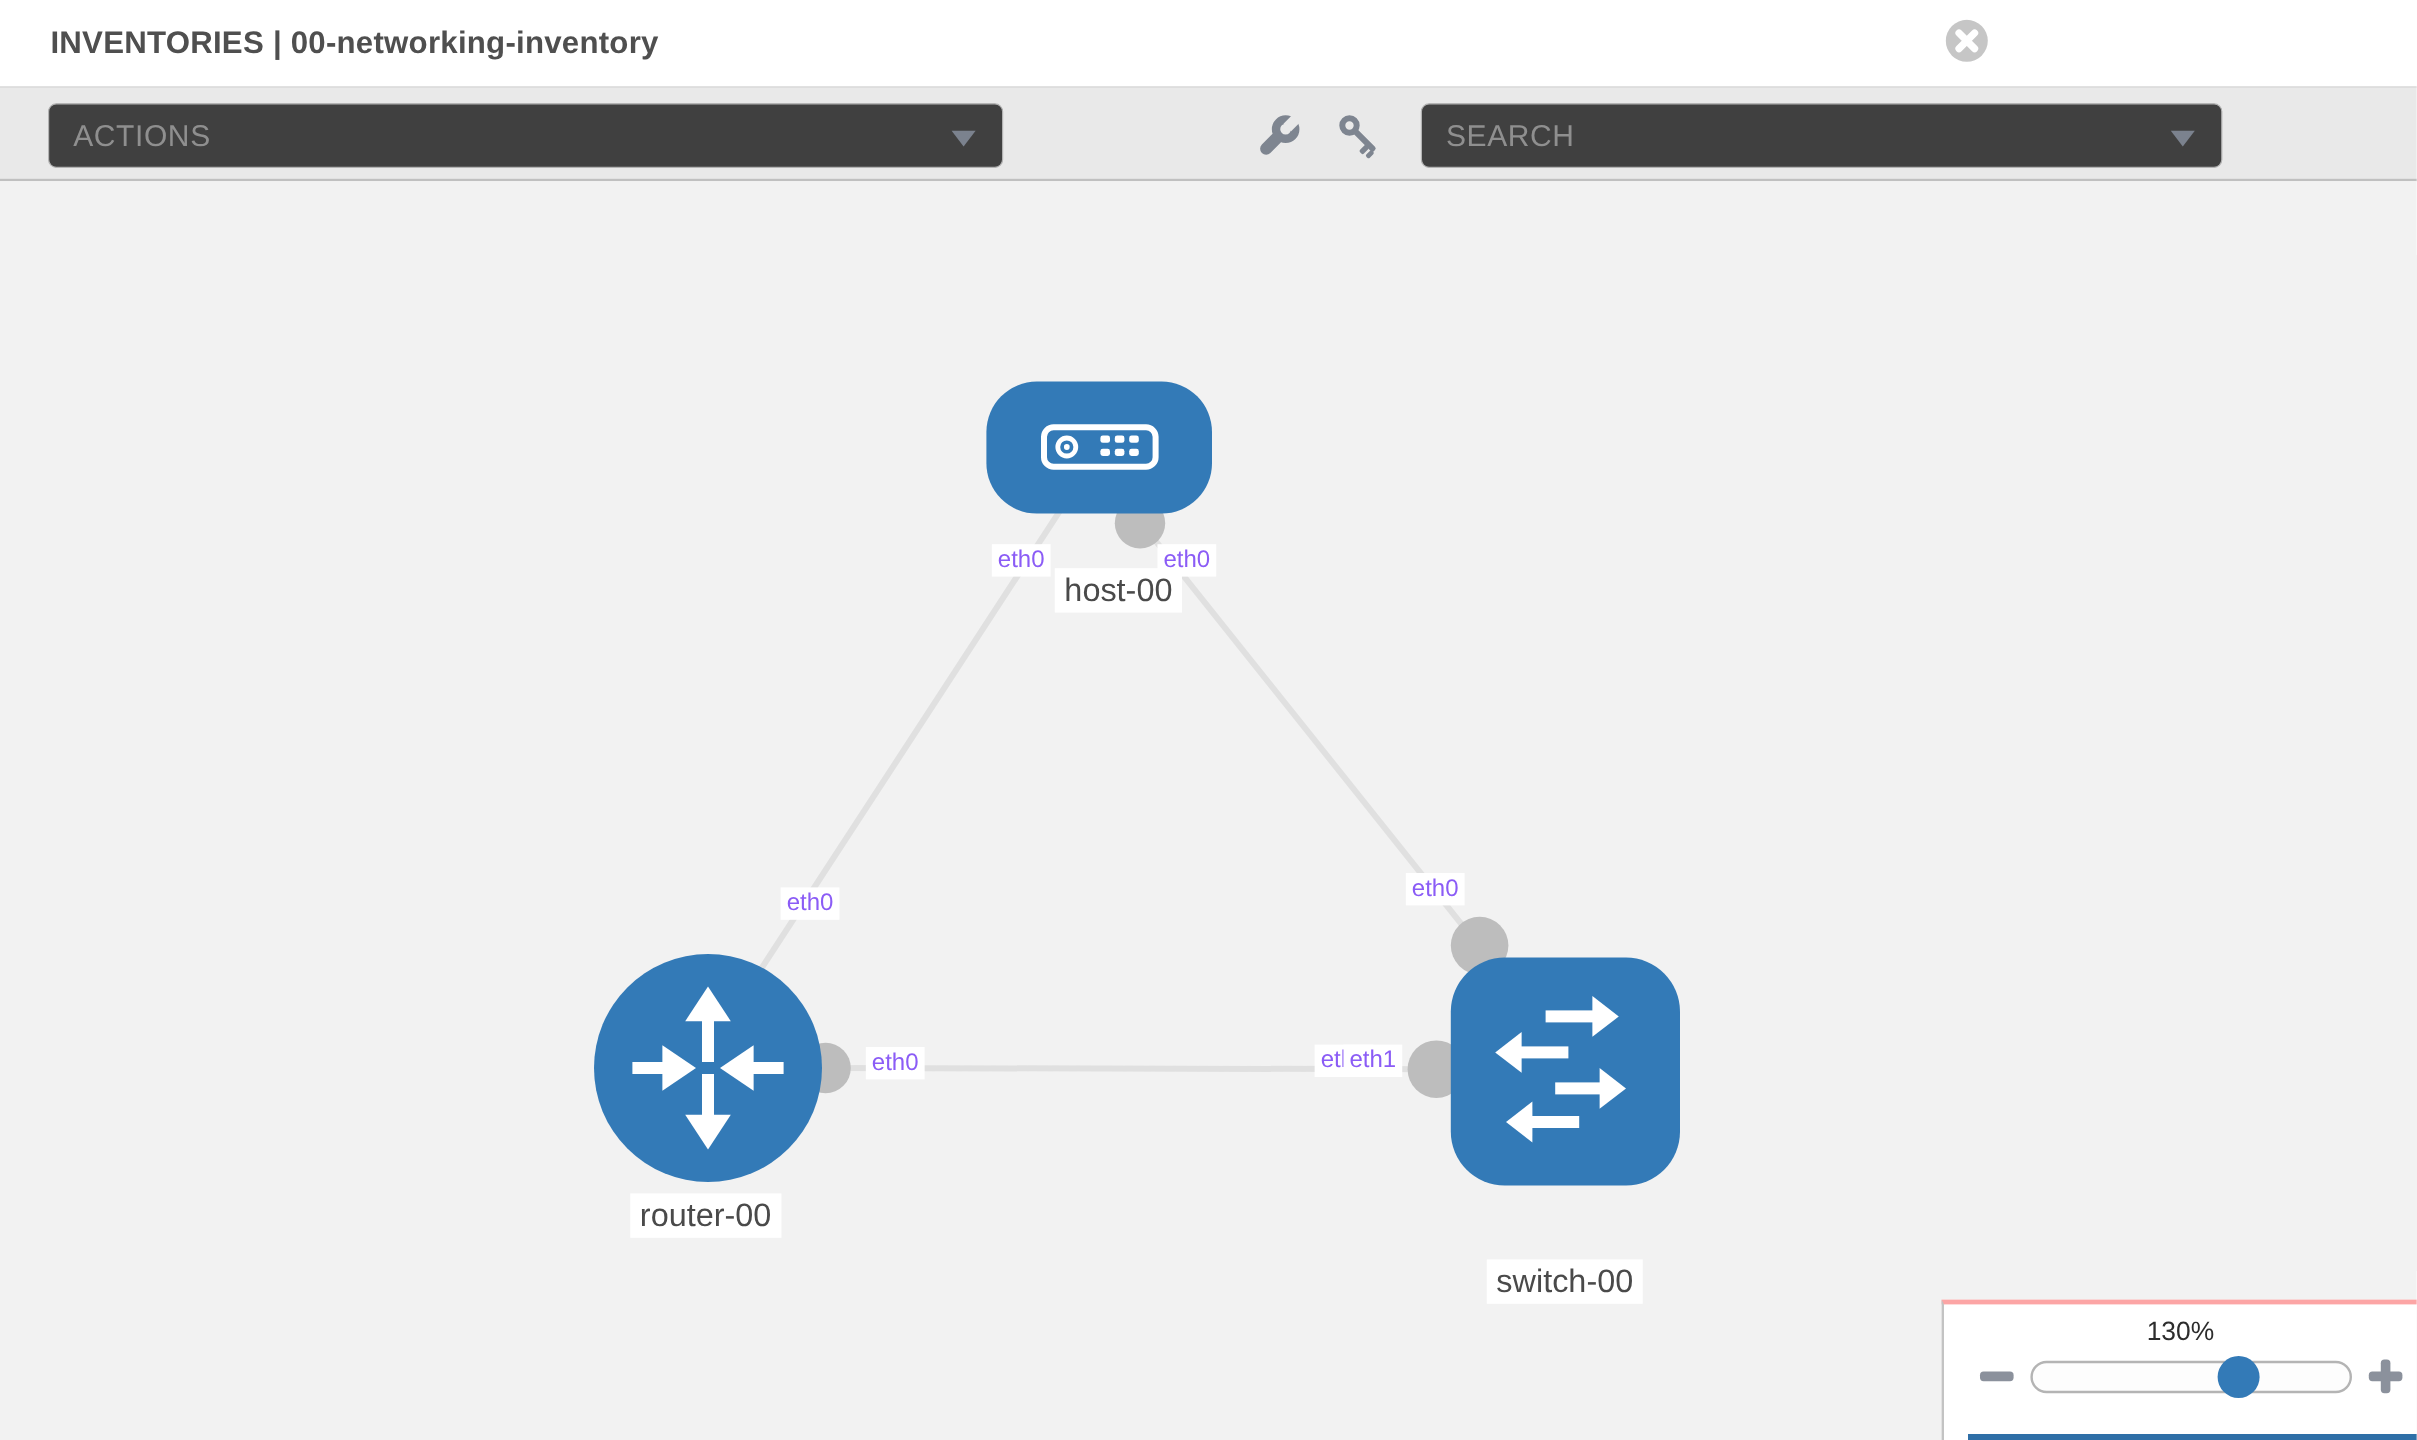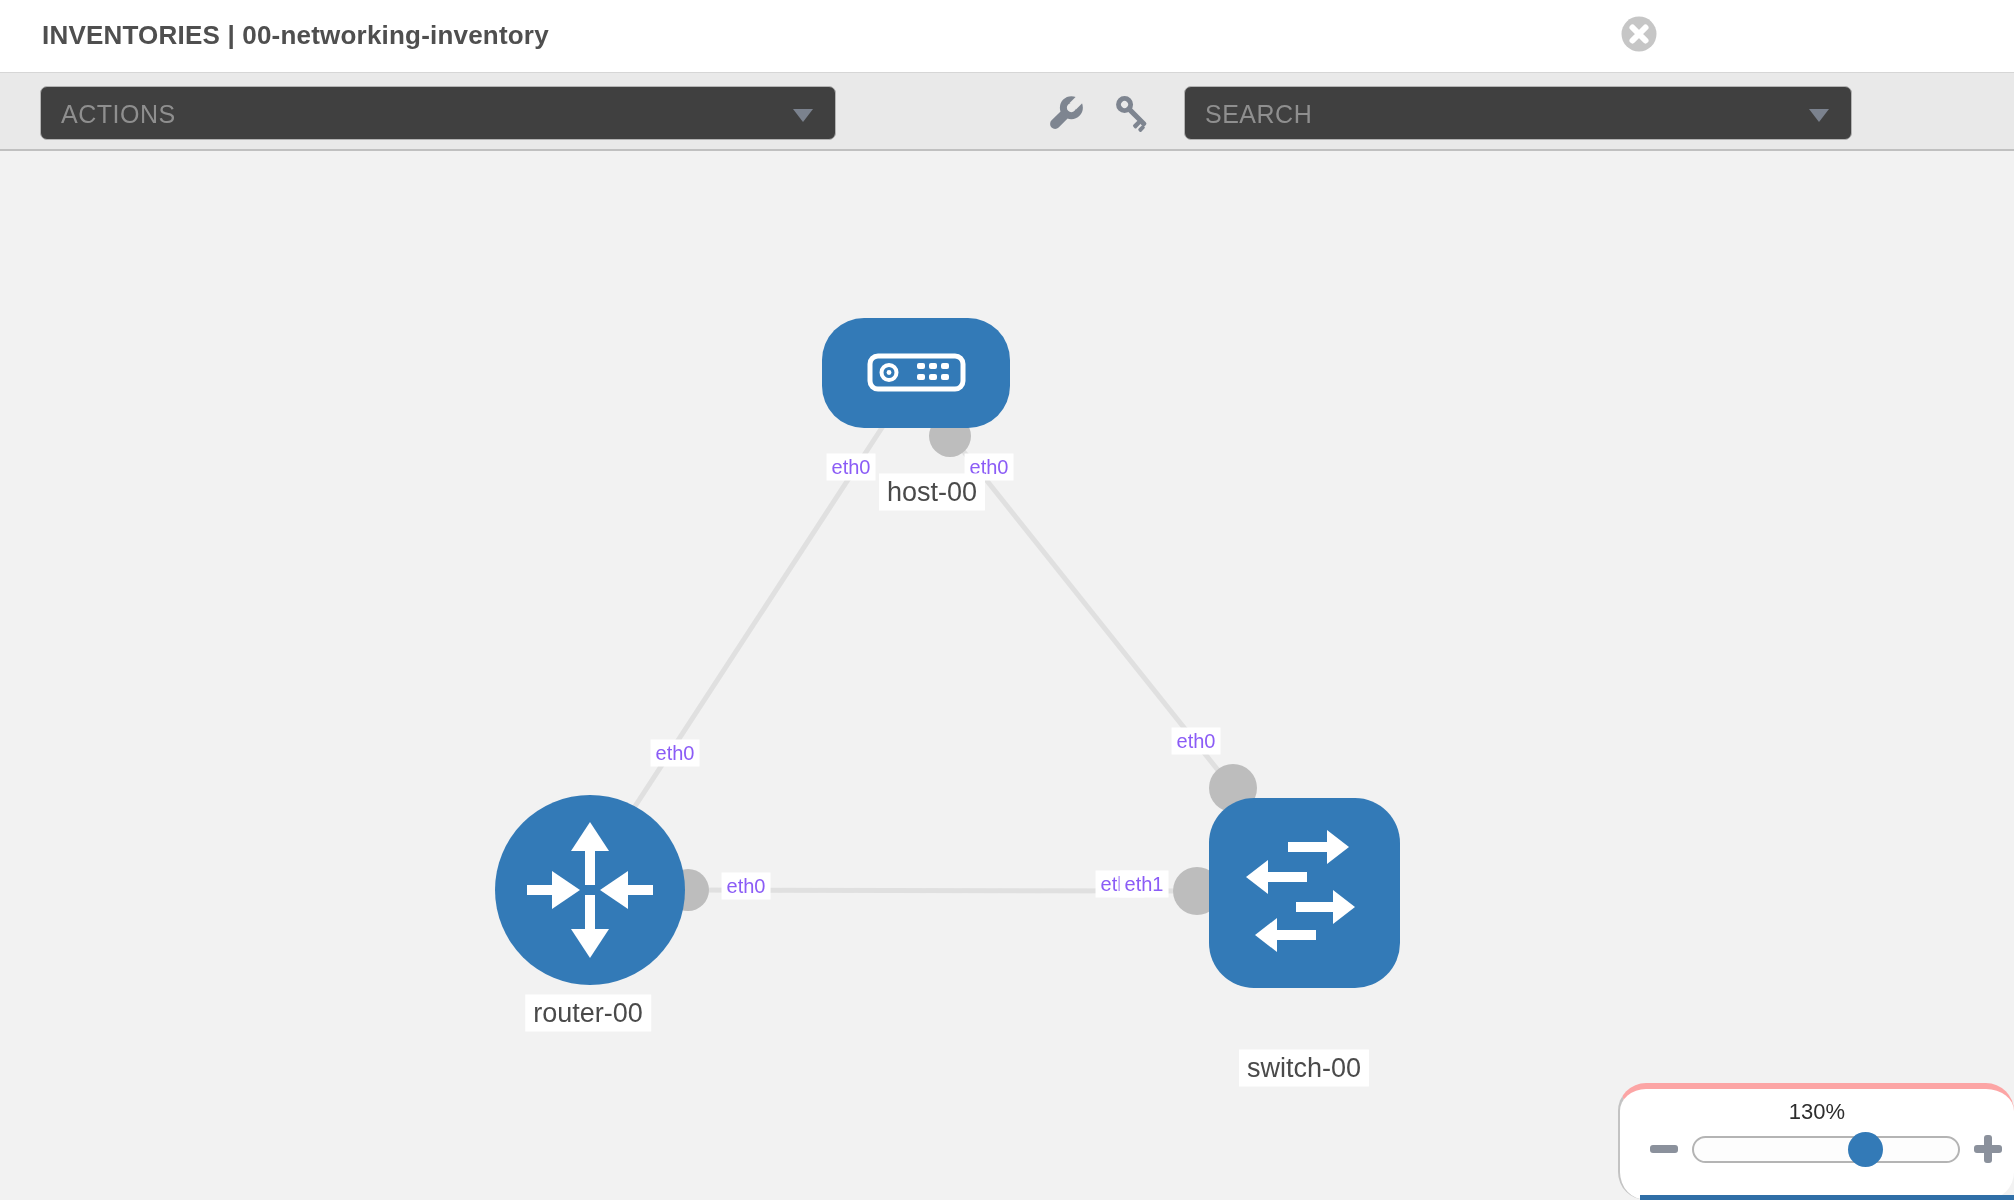--- a/index.html
+++ b/index.html
@@ -33,21 +33,21 @@
   .topology-svg { position:absolute; left:0; top:0; }
 
   .node-label { position:absolute; transform:translate(-50%,-50%); background:#ffffff;
     color:#4a4a4a; font-size:27px; padding:3px 8px; white-space:nowrap; z-index:4; }
   .eth-label { position:absolute; transform:translate(-50%,-50%); background:#ffffff;
     color:#8b5cf6; font-size:20px; padding:2px 5px; white-space:nowrap; z-index:2; }
   .eth-over { z-index:3; }
 
   
   .zoom-panel { position:absolute; left:1618px; top:1083px; width:396px; height:117px;
-    background:#ffffff; border-left:2px solid #c3c3c3; border-top:6px solid #fca5a5; z-index:5;border-radius:28px; }
+    background:#ffffff; border-left:2px solid #c3c3c3; border-top:4px solid #fca5a5; z-index:5; }
   .zoom-level { position:absolute; left:0; top:10px; width:100%; text-align:center;
     font-size:22px; color:#2d2d2d; }
   .zoom-minus, .zoom-plus { position:absolute; top:42px; width:30px; height:32px; cursor:pointer; }
   .zoom-minus { left:29px; }
   .zoom-plus  { left:353px; }
   .hbar { position:absolute; left:1px; top:14px; width:28px; height:8px; background:#8b919c; border-radius:3px; }
   .vbar { position:absolute; left:11px; top:4px; width:8px; height:28px; background:#8b919c; border-radius:3px; }
   .zoom-track { position:absolute; left:72px; top:47px; width:268px; height:27px;
     background:#fdfdfd; border:2px solid #b4b4b4; border-radius:15px; cursor:pointer; }
   .zoom-thumb { position:absolute; left:154px; top:-6px; width:35px; height:35px;

